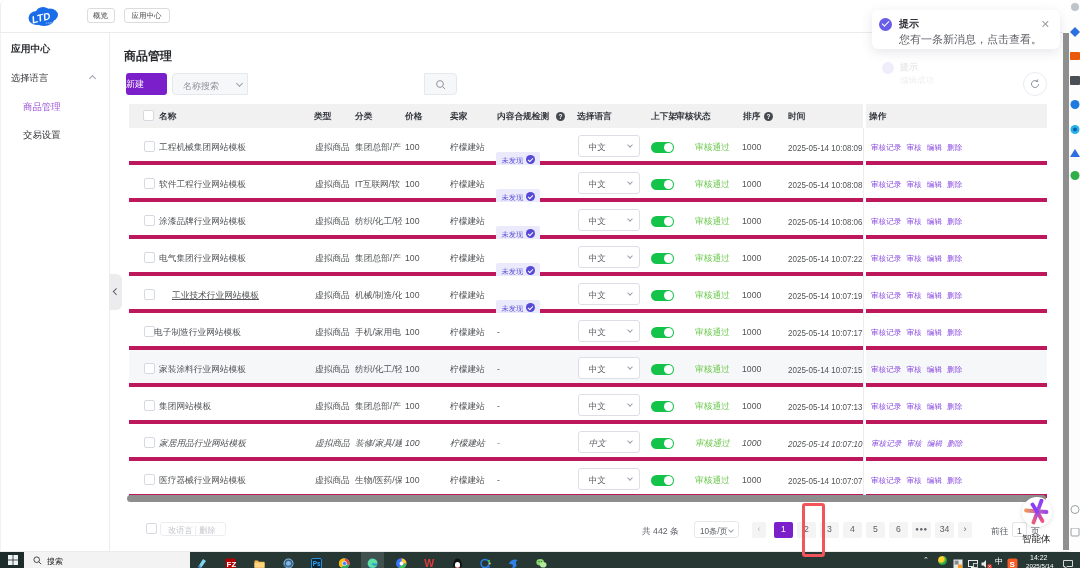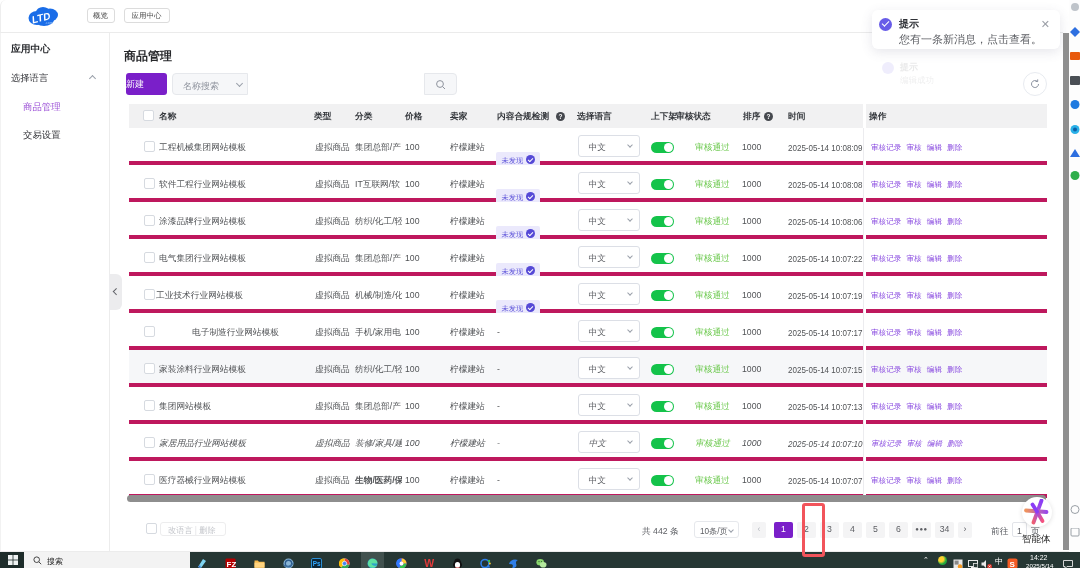--- a/index.html
+++ b/index.html
@@ -201,42 +201,42 @@
       </div>
     <div class="caret" style="left:499px;top:15px;width:4px;height:4px;"></div>
     <div class="toggle"></div>
     <div class="ok">审核通过</div>
     <div class="cell" style="left:613px;">1000</div>
     <div class="tm">2025-05-14 10:07:22</div>
     <div class="ops">审核记录 审核 编辑 删除</div>
   </div>
   <div class="row" style="top:276px;">
     <div class="cb" style="left:15px;top:12.5px;"></div>
-    <div class="cell" style="left:27px;">工业技术行业网站模板</div>
+    <div class="cell" style="left:43px;text-decoration:underline;">工业技术行业网站模板</div>
     <div class="cell" style="left:186px;">虚拟商品</div>
     <div class="cell" style="left:226px;width:47px;overflow:hidden;">机械/制造/化</div>
     <div class="cell" style="left:276px;">100</div>
     <div class="cell" style="left:321px;">柠檬建站</div>
     <div class="badge">
         <i>未发现</i>
         <div class="bcheck"></div>
       </div>
     <div class="lang">
         <span>中文</span>
       </div>
     <div class="caret" style="left:499px;top:15px;width:4px;height:4px;"></div>
     <div class="toggle"></div>
     <div class="ok">审核通过</div>
     <div class="cell" style="left:613px;">1000</div>
     <div class="tm">2025-05-14 10:07:19</div>
     <div class="ops">审核记录 审核 编辑 删除</div>
   </div>
   <div class="row" style="top:313px;">
     <div class="cb" style="left:15px;top:12.5px;"></div>
-    <div class="cell" style="left:46px;padding-left:17px;">电子制造行业网站模板</div>
+    <div class="cell" style="left:25px;">电子制造行业网站模板</div>
     <div class="cell" style="left:186px;">虚拟商品</div>
     <div class="cell" style="left:226px;width:47px;overflow:hidden;">手机/家用电</div>
     <div class="cell" style="left:276px;">100</div>
     <div class="cell" style="left:321px;">柠檬建站</div>
     <div class="cell" style="left:368px;">-</div>
     <div class="lang">
         <span>中文</span>
       </div>
     <div class="caret" style="left:499px;top:15px;width:4px;height:4px;"></div>
     <div class="toggle"></div>
@@ -296,21 +296,21 @@
     <div class="toggle"></div>
     <div class="ok">审核通过</div>
     <div class="cell" style="left:613px;">1000</div>
     <div class="tm">2025-05-14 10:07:10</div>
     <div class="ops">审核记录 审核 编辑 删除</div>
   </div>
   <div class="row" style="top:461px;">
     <div class="cb" style="left:15px;top:12.5px;"></div>
     <div class="cell" style="left:30px;">医疗器械行业网站模板</div>
     <div class="cell" style="left:186px;">虚拟商品</div>
-    <div class="cell" style="left:226px;width:47px;overflow:hidden;font-weight:bold;">生物/医药/保</div>
+    <div class="cell" style="left:226px;width:47px;overflow:hidden;">生物/医药/保</div>
     <div class="cell" style="left:276px;">100</div>
     <div class="cell" style="left:321px;">柠檬建站</div>
     <div class="cell" style="left:368px;">-</div>
     <div class="lang">
         <span>中文</span>
       </div>
     <div class="caret" style="left:499px;top:15px;width:4px;height:4px;"></div>
     <div class="toggle"></div>
     <div class="ok">审核通过</div>
     <div class="cell" style="left:613px;">1000</div>

